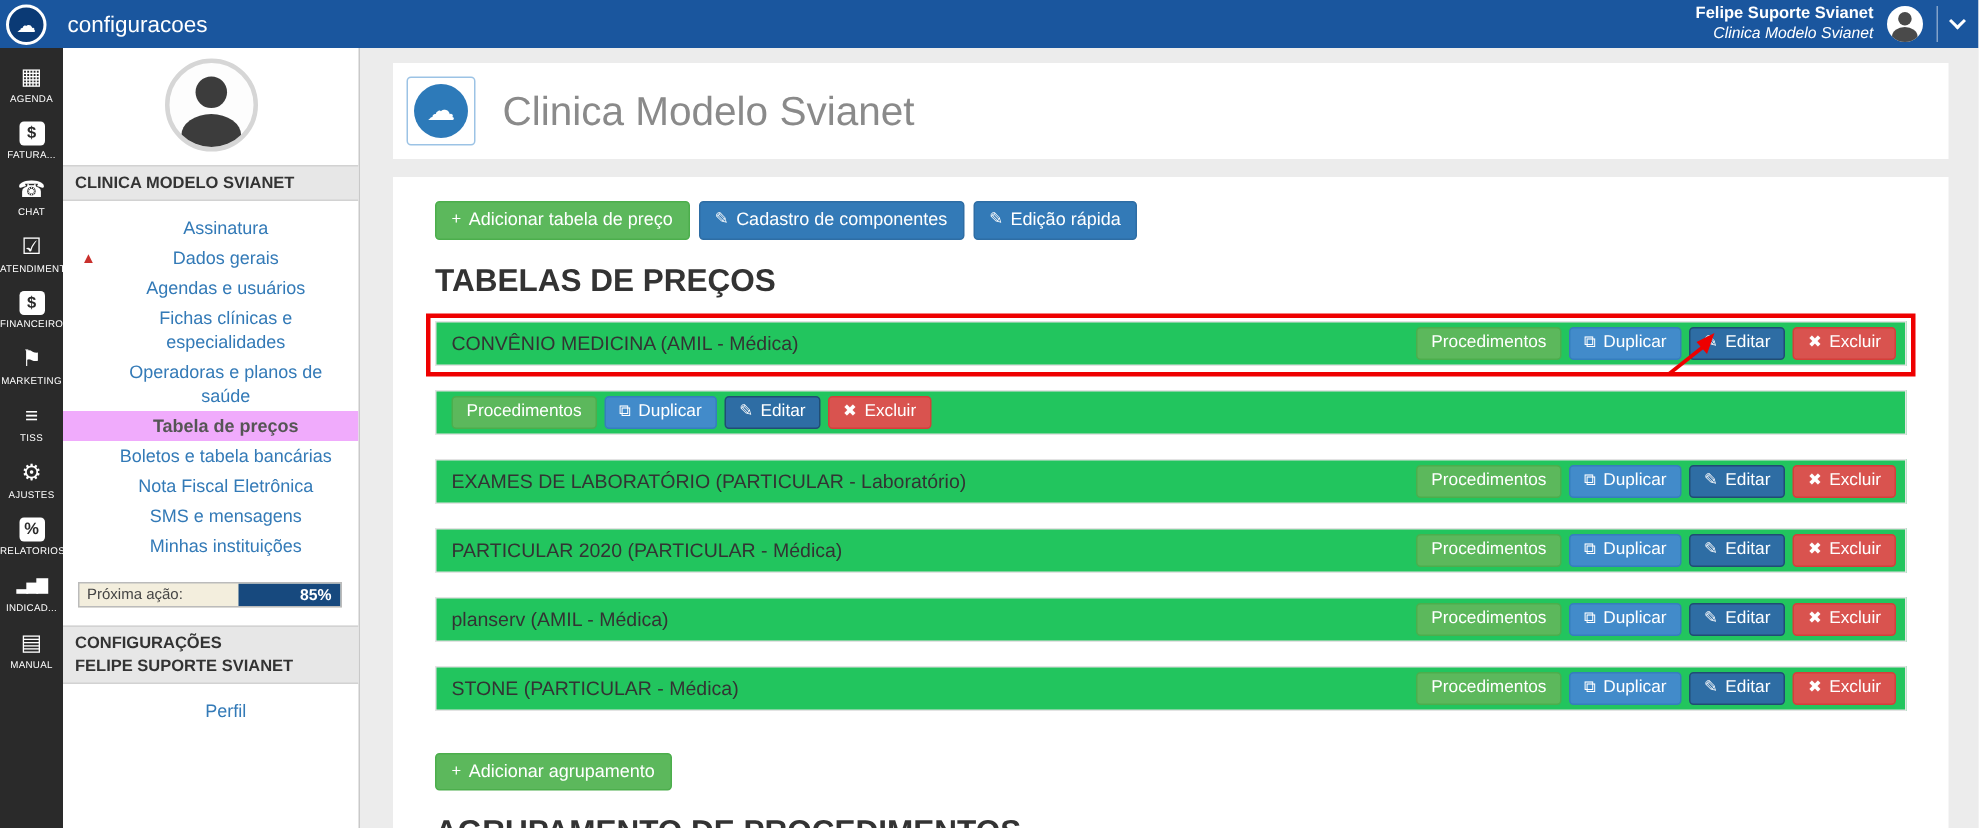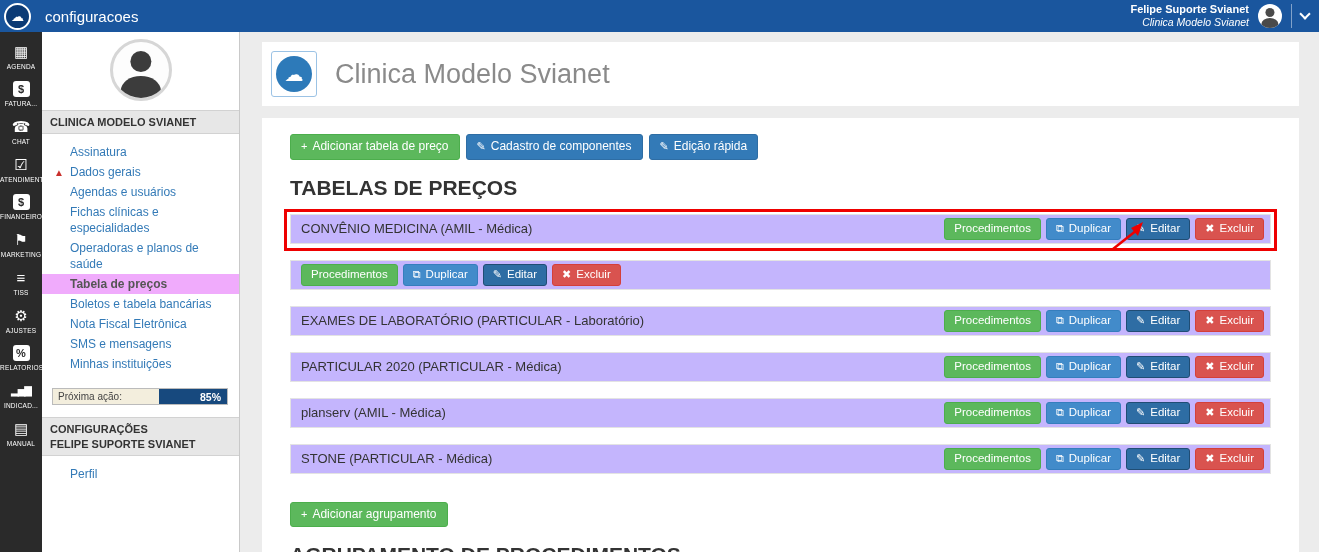--- a/index.html
+++ b/index.html
@@ -42,21 +42,21 @@
   .rail-label { display:block; color:#fff; font-size:6.5px; margin-top:3px; letter-spacing:.2px; }
 
   
   .sidebar { width:198px; background:#fff; border-right:1px solid #c9c9c9; flex:0 0 198px; overflow:hidden; }
   .avatar-wrap { padding:7px 0 9px; display:flex; justify-content:center; }
   .avatar-big { width:62px; height:62px; border:3px solid #d6d6d6; background:#fdfdfd; }
   .avatar-big.person::before { background:#3c3c3c; }
   .avatar-big.person::after { background:#3c3c3c; }
   .side-header { background:#e7e7e7; border-top:1px solid #d2d2d2; border-bottom:1px solid #d2d2d2;
                  padding:4px 8px; font-size:11px; font-weight:bold; color:#333; line-height:1.3; }
-  .side-menu { padding:8px 0 6px; }
+  .side-menu { padding:8px 0 6px;text-align:center; }
   .side-item { padding:2px 8px 2px 28px; font-size:12px; color:#337ab7; cursor:pointer;
                position:relative; line-height:16px; }
   .side-item.active { color:#555; font-weight:bold; background:#f0abfc; }
   .warn-icon { position:absolute; left:12px; top:3px; color:#c9302c; font-size:10px; }
   .progress-box { margin:8px 10px 12px; border:1px solid #bbb; height:17px; display:flex;
                   background:#f3eedd; width:176px; overflow:hidden; }
   .progress-label { flex:1; font-size:10px; color:#444; padding:2px 5px; white-space:nowrap; }
   .progress-fill { width:68px; background:#17497e; color:#fff; font-size:10.5px; font-weight:bold;
                    text-align:right; padding:2px 6px; }
 
@@ -77,21 +77,21 @@
   .btn.green { background:#5cb85c; border:1px solid #4cae4c; }
   .btn.blue { background:#337ab7; border:1px solid #2e6da4; }
   .btn.blue-light { background:#428bca; border:1px solid #357ebd; }
   .btn.blue-dark { background:#2e6da4; border:1px solid #204d74; }
   .btn.red { background:#d9534f; border:1px solid #d43f3a; }
   .btn.sm { font-size:11.5px; padding:2px 9px 3px;align-items:center; }
 
   .section-title { font-weight:bold; font-size:21px; color:#333; margin:16px 0 14px; }
   .rows { margin-top:4px; }
   .price-row { position:relative; margin-bottom:16px; }
-  .row-strip { background:#c4b5fd; border:1px solid #e3e3e3; height:30px; display:flex;
+  .row-strip { background:#22c55e; border:1px solid #e3e3e3; height:30px; display:flex;
                align-items:center; justify-content:space-between; padding:0 6px 0 10px; }
   .row-name { font-size:13px; color:#333; }
   .row-actions { display:flex; gap:5px; }
 
   .anno-box { position:absolute; left:-6px; right:-6px; top:-5px; bottom:-7px;
               border:3px solid #ee0000; pointer-events:none; z-index:5; }
   .anno-arrow { position:absolute; right:118px; top:4px; z-index:6; pointer-events:none; }
 
   .add-group-wrap { margin-top:28px; }
 </style>

